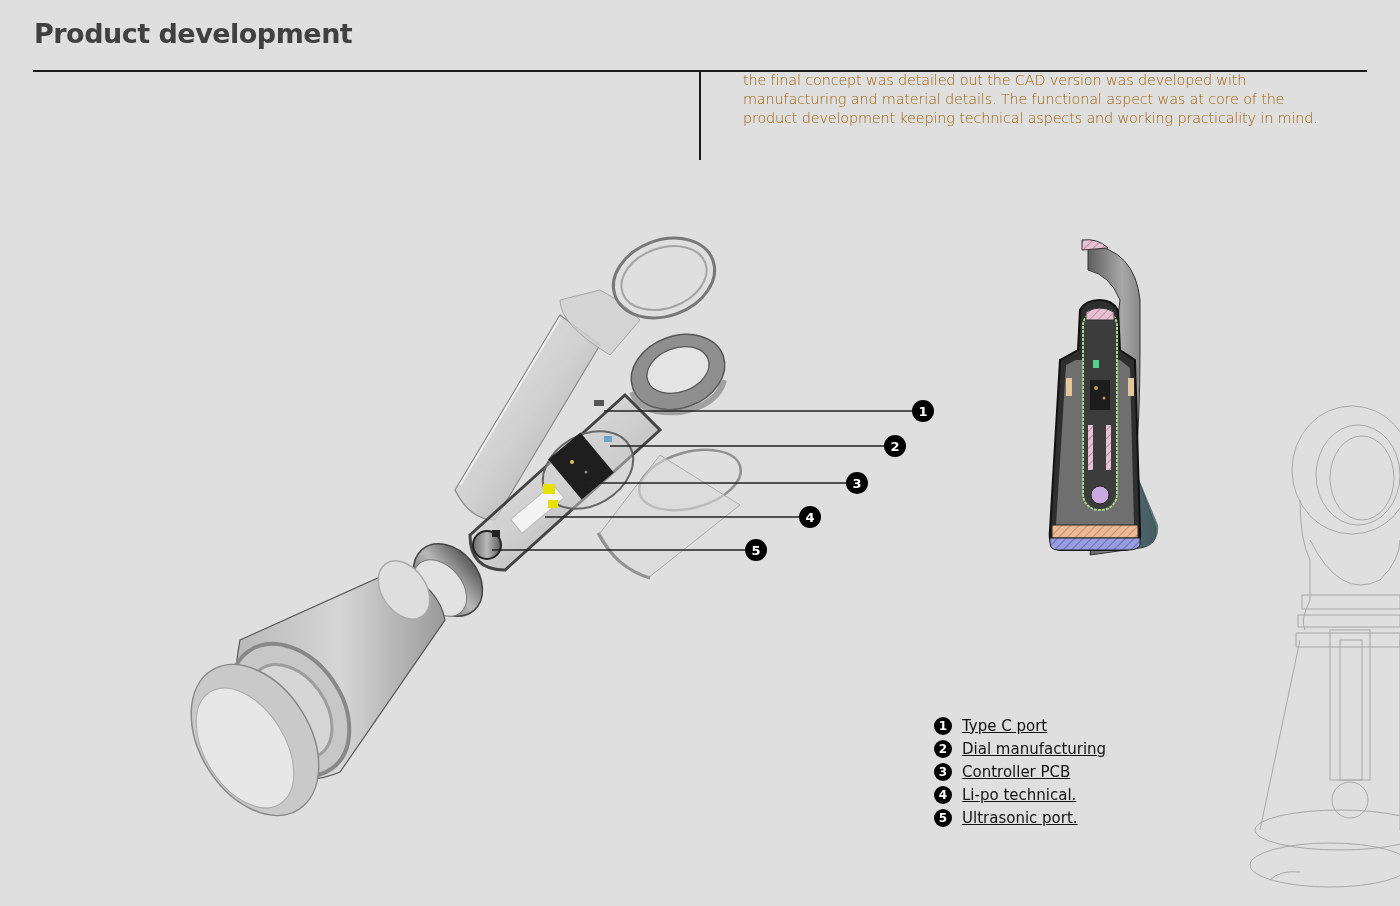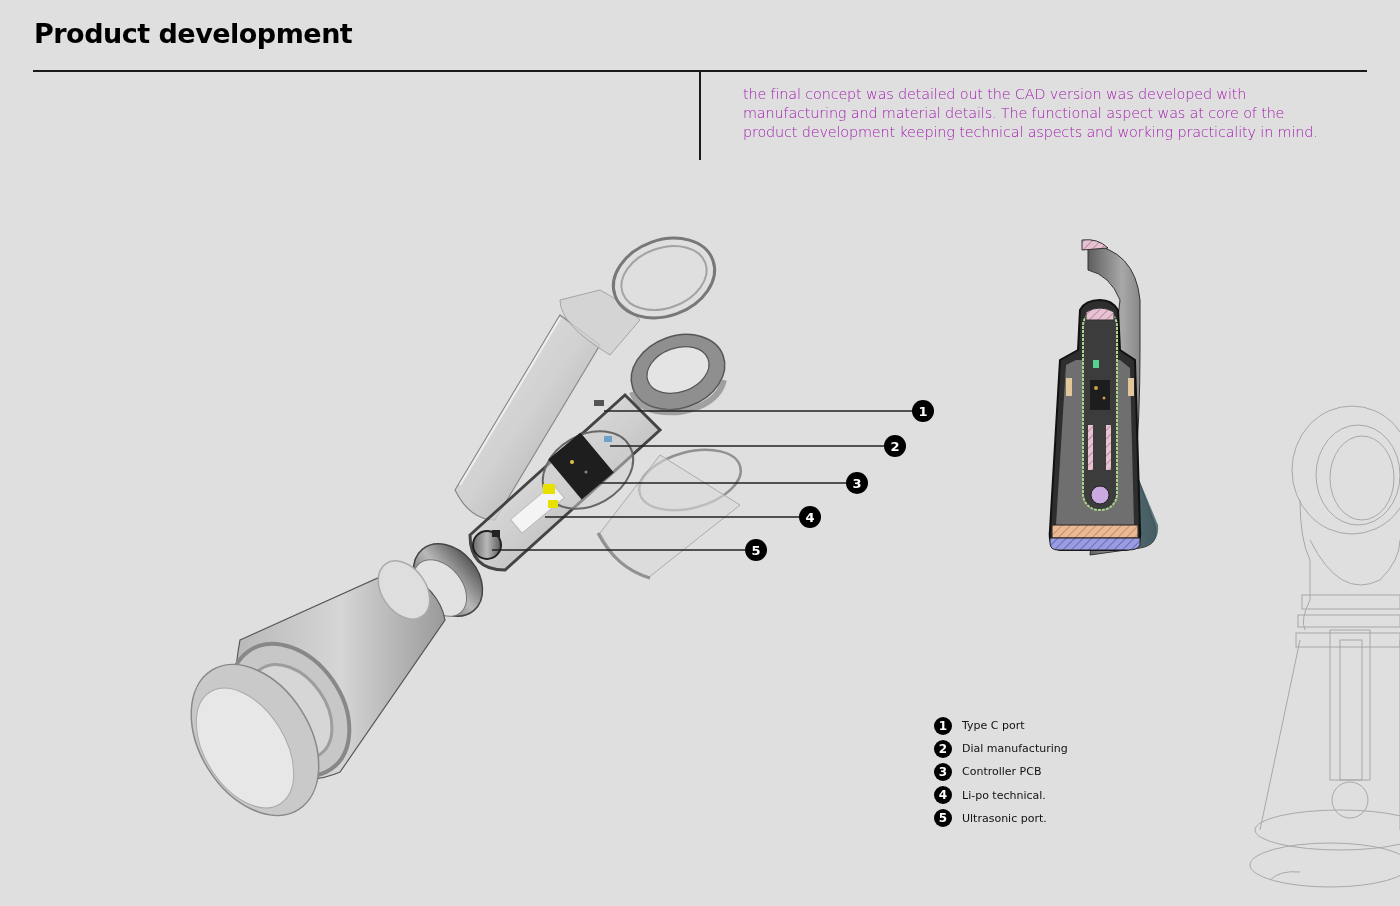--- a/index.html
+++ b/index.html
@@ -4,38 +4,38 @@
 <style>
   html, body { margin:0; padding:0; }
   body {
     width:1400px; height:906px; overflow:hidden;
     background:#dfdfdf; position:relative;
     font-family:"Liberation Sans", sans-serif; color:#111;
   }
   .title {
     position:absolute; left:34px; top:18px;
     font-family:"DejaVu Sans", sans-serif; font-weight:bold;
-    font-size:27px; letter-spacing:-0.5px; color:#000000;
+    font-size:27px; letter-spacing:-0.5px; color:#404040;
   }
   .hrule { position:absolute; left:33px; top:70px; width:1334px; height:2px; background:#1a1a1a; }
   .vrule { position:absolute; left:699px; top:71px; width:2px; height:89px; background:#1a1a1a; }
   .desc {
-    position:absolute; left:743px; top:85px; width:600px;
+    position:absolute; left:743px; top:71px; width:600px;
     font-family:"DejaVu Sans", sans-serif; font-size:14.4px; line-height:19px;
-    color:#a21caf; font-weight:300; letter-spacing:-0.15px;
+    color:#a16207; font-weight:300; letter-spacing:-0.15px;
   }
   svg.scene { position:absolute; left:0; top:0; }
   .legend { position:absolute; left:934px; top:714px; }
   .legend-item { display:flex; align-items:center; height:23.2px; }
   .legend-num {
     width:18px; height:18px; border-radius:50%; background:#000; color:#fff;
     font-family:"DejaVu Sans", sans-serif; font-weight:bold; font-size:12px;
     display:flex; align-items:center; justify-content:center; margin-right:10px;
   }
-  .legend-text { font-family:"DejaVu Sans", sans-serif; font-size:11px; color:#111; }
+  .legend-text { font-family:"DejaVu Sans", sans-serif; font-size:15px; color:#111;text-decoration:underline; }
   .callout {
     position:absolute; width:22px; height:22px; border-radius:50%; background:#000;
     color:#fff; font-family:"DejaVu Sans", sans-serif; font-weight:bold; font-size:13px;
     display:flex; align-items:center; justify-content:center;
   }
 </style>
 </head>
 <body>
 
 <div class="title">Product development</div>

